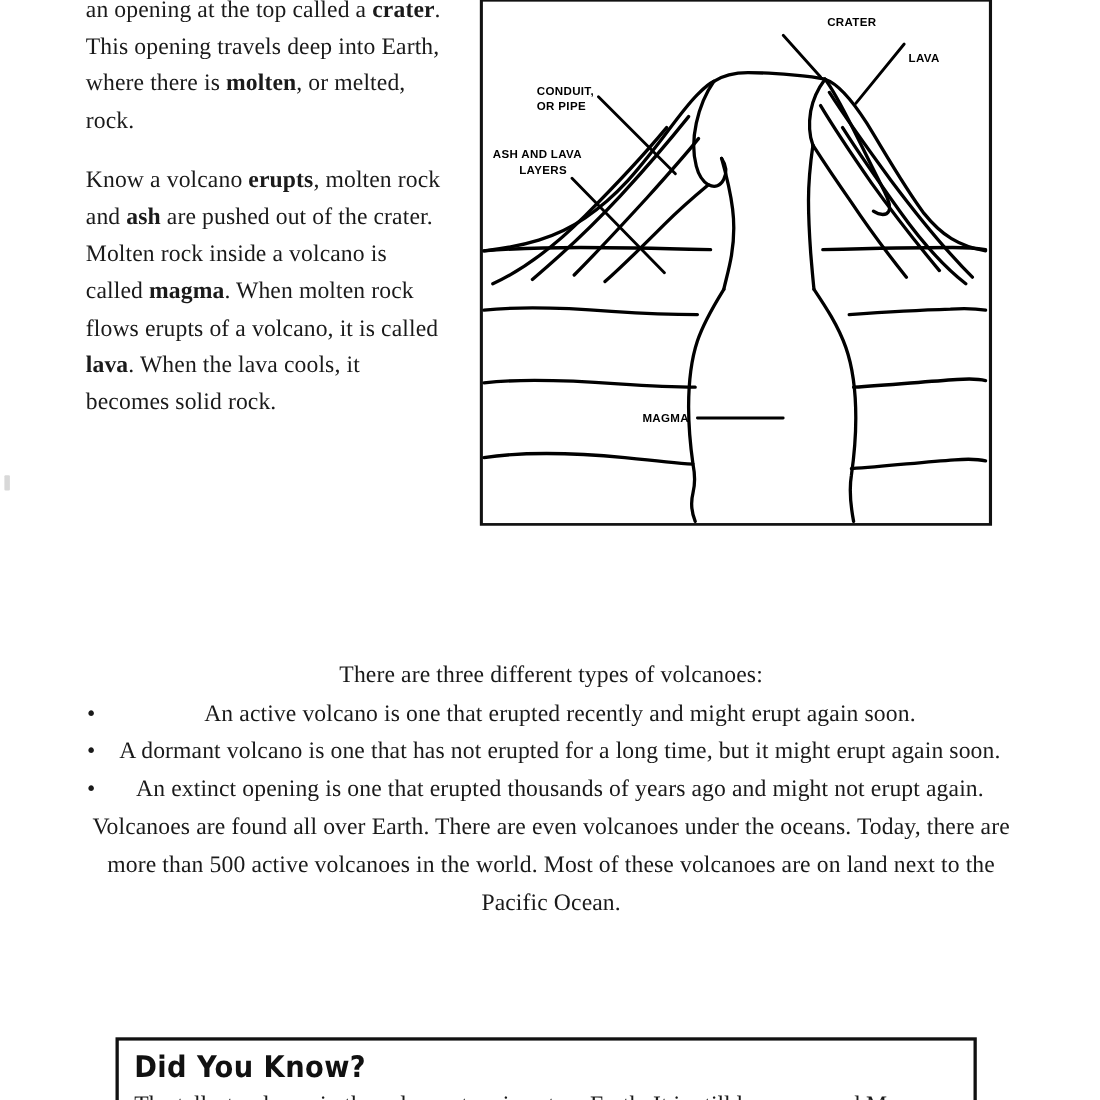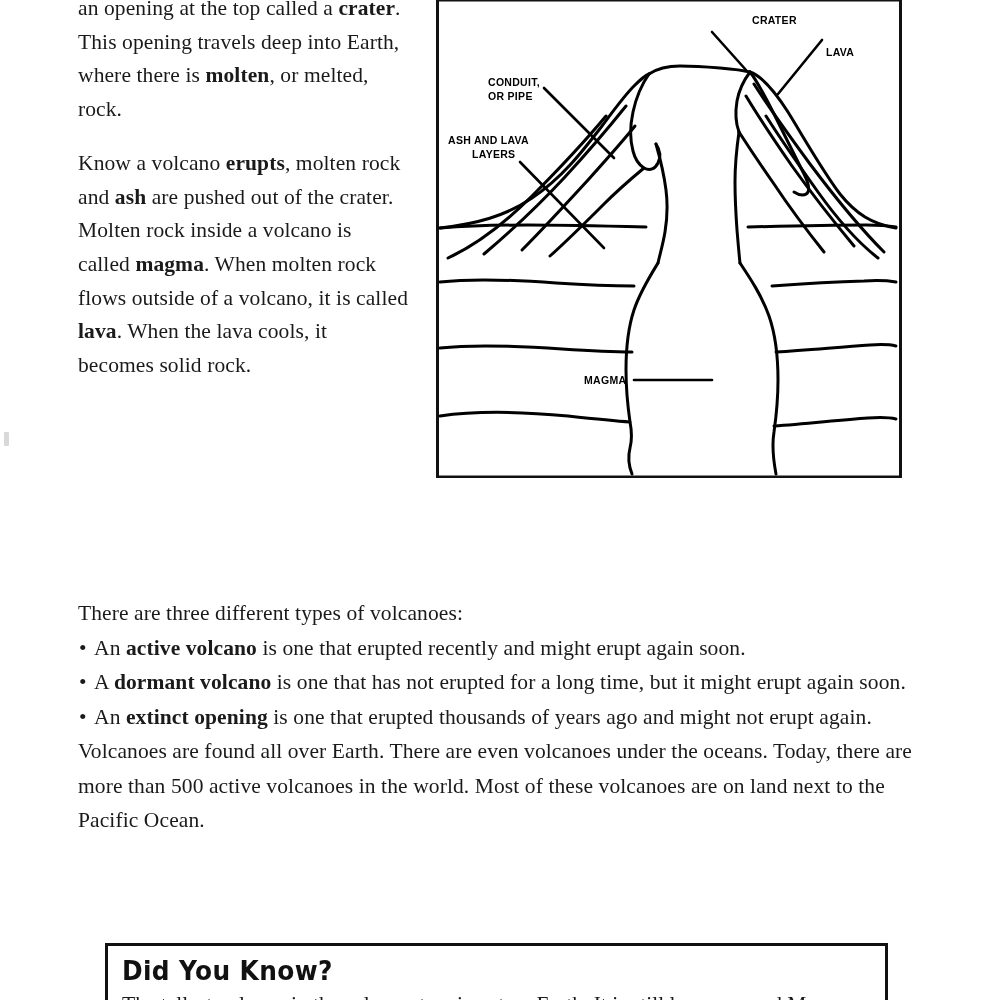--- a/index.html
+++ b/index.html
@@ -48,20 +48,21 @@
     fill: #000;
     letter-spacing: .3px;
   }
 
   
   #lower-section {
     position: absolute;
     left: 78px;
     top: 596px;
     width: 846px;
+    text-align: center;
   }
   .wide-para {
     font-size: 21.5px;
     line-height: 34.5px;
     color: #1a1a1a;
     margin: 0;
     letter-spacing: .1px;
   }
   ul.type-list {
     list-style: none;
@@ -74,21 +75,21 @@
     color: #1a1a1a;
     position: relative;
     padding-left: 16px;
     letter-spacing: .1px;
   }
   ul.type-list li .bullet {
     position: absolute;
     left: 1px;
     top: 0;
   }
-  ul.type-list li b { font-weight: bold; }
+  ul.type-list li b { font-weight: normal; }
 
   #closing-para { }
 
   
   #did-you-know-box {
     position: absolute;
     left: 105px;
     top: 943px;
     width: 783px;
     height: 120px;
@@ -122,21 +123,21 @@
     height: 14px;
     background: #d8d8d8;
     border-radius: 1px;
   }
 </style>
 </head>
 <body>
 
 <div id="text-column">
   <p class="para"><span>an opening at the top called a </span><b>crater</b><span>. This opening travels deep into Earth, where there is </span><b>molten</b><span>, or melted, rock.</span></p>
-  <p class="para"><span>Know a volcano </span><b>erupts</b><span>, molten rock and </span><b>ash</b><span> are pushed out of the crater. Molten rock inside a volcano is called </span><b>magma</b><span>. When molten rock flows outside of a volcano, it is called </span><b>lava</b><span>. When the lava cools, it becomes solid rock.</span></p>
+  <p class="para"><span>Know a volcano </span><b>erupts</b><span>, molten rock and </span><b>ash</b><span> are pushed out of the crater. Molten rock inside a volcano is called </span><b>magma</b><span>. When molten rock flows erupts of a volcano, it is called </span><b>lava</b><span>. When the lava cools, it becomes solid rock.</span></p>
 </div>
 
 <div id="diagram">
   <svg viewBox="0 0 466 512" xmlns="http://www.w3.org/2000/svg">
 
     <rect x="1.5" y="34" width="463" height="477" fill="#ffffff" stroke="#111111" stroke-width="3"></rect>
 
     <g fill="none" stroke="#000000" stroke-width="3" stroke-linecap="round" stroke-linejoin="round">
 
       <path d="M4 262 C 40 258 70 250 96 232 C 126 212 146 186 166 160 C 178 144 188 130 198 120 C 204 114 208 110 213 108"></path>

